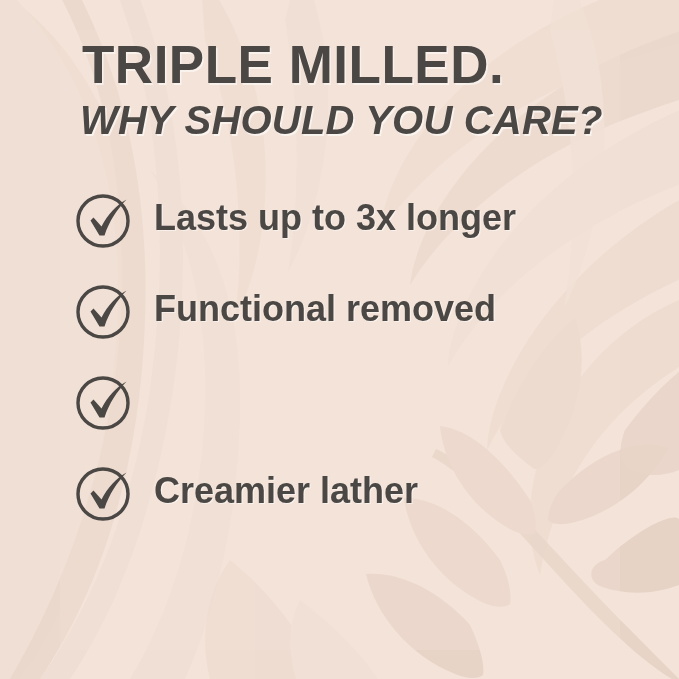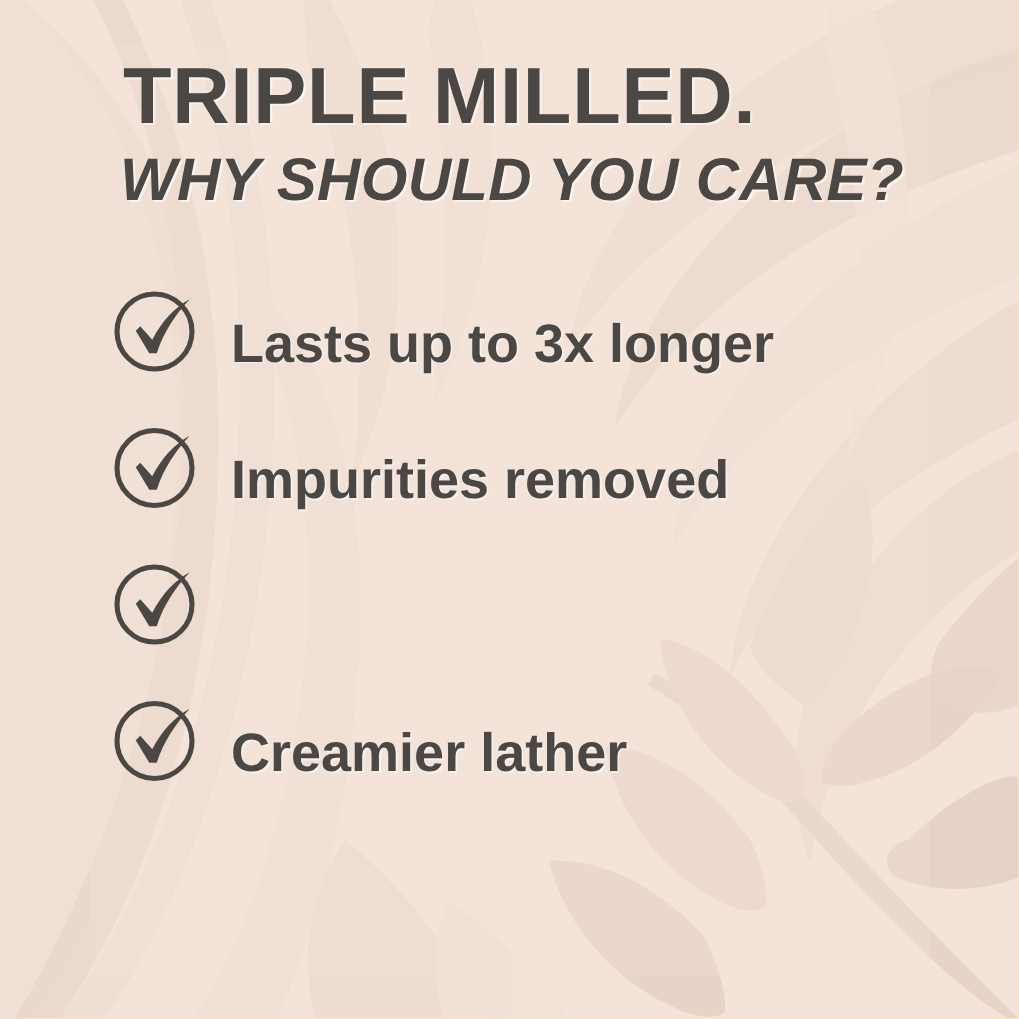--- a/index.html
+++ b/index.html
@@ -5,21 +5,21 @@
   html, body {
     margin: 0;
     padding: 0;
     background: #ffffff;
   }
   #infographic {
     position: relative;
     width: 679px;
     height: 679px;
     overflow: hidden;
-    background: #eab308;
+    background: #fdba74;
     font-family: "Liberation Sans", sans-serif;
     -webkit-font-smoothing: antialiased;
   }
   #bg-leaves {
     position: absolute;
     inset: 0;
     width: 679px;
     height: 679px;
     pointer-events: none;
   }
@@ -65,21 +65,21 @@
     position: absolute;
     left: 72px;
     top: 186px;
     width: 600px;
     list-style: none;
     margin: 0;
     padding: 0;
   }
   .benefit-item {
     display: flex;
-    align-items: flex-end;
+    align-items: center;
     margin-bottom: 27px;
   }
   .benefit-item:last-child { margin-bottom: 0; }
 
   .check-wrap {
     flex: 0 0 auto;
     width: 66px;
     height: 62px;
     margin-top: 2px;
     position: relative;
@@ -191,21 +191,21 @@
         <span class="benefit-text">Lasts up to 3x longer</span>
       </li>
 
       <li class="benefit-item">
         <span class="check-wrap">
           <svg viewBox="0 0 66 62" xmlns="http://www.w3.org/2000/svg" aria-hidden="true">
             <circle cx="31" cy="33" r="25" fill="none" stroke="#4A4744" stroke-width="3.4"></circle>
             <path d="M18.5 32.5 L21.5 29.5 L29.5 38.5 C36 26 44.5 17 54.5 11.5 C45 21.5 37 33.5 32.5 47.5 L27.5 47.5 Z" fill="#4A4744"></path>
           </svg>
         </span>
-        <span class="benefit-text">Impurities removed</span>
+        <span class="benefit-text">Functional removed</span>
       </li>
 
       <li class="benefit-item">
         <span class="check-wrap">
           <svg viewBox="0 0 66 62" xmlns="http://www.w3.org/2000/svg" aria-hidden="true">
             <circle cx="31" cy="33" r="25" fill="none" stroke="#4A4744" stroke-width="3.4"></circle>
             <path d="M18.5 32.5 L21.5 29.5 L29.5 38.5 C36 26 44.5 17 54.5 11.5 C45 21.5 37 33.5 32.5 47.5 L27.5 47.5 Z" fill="#4A4744"></path>
           </svg>
         </span>
       </li>

